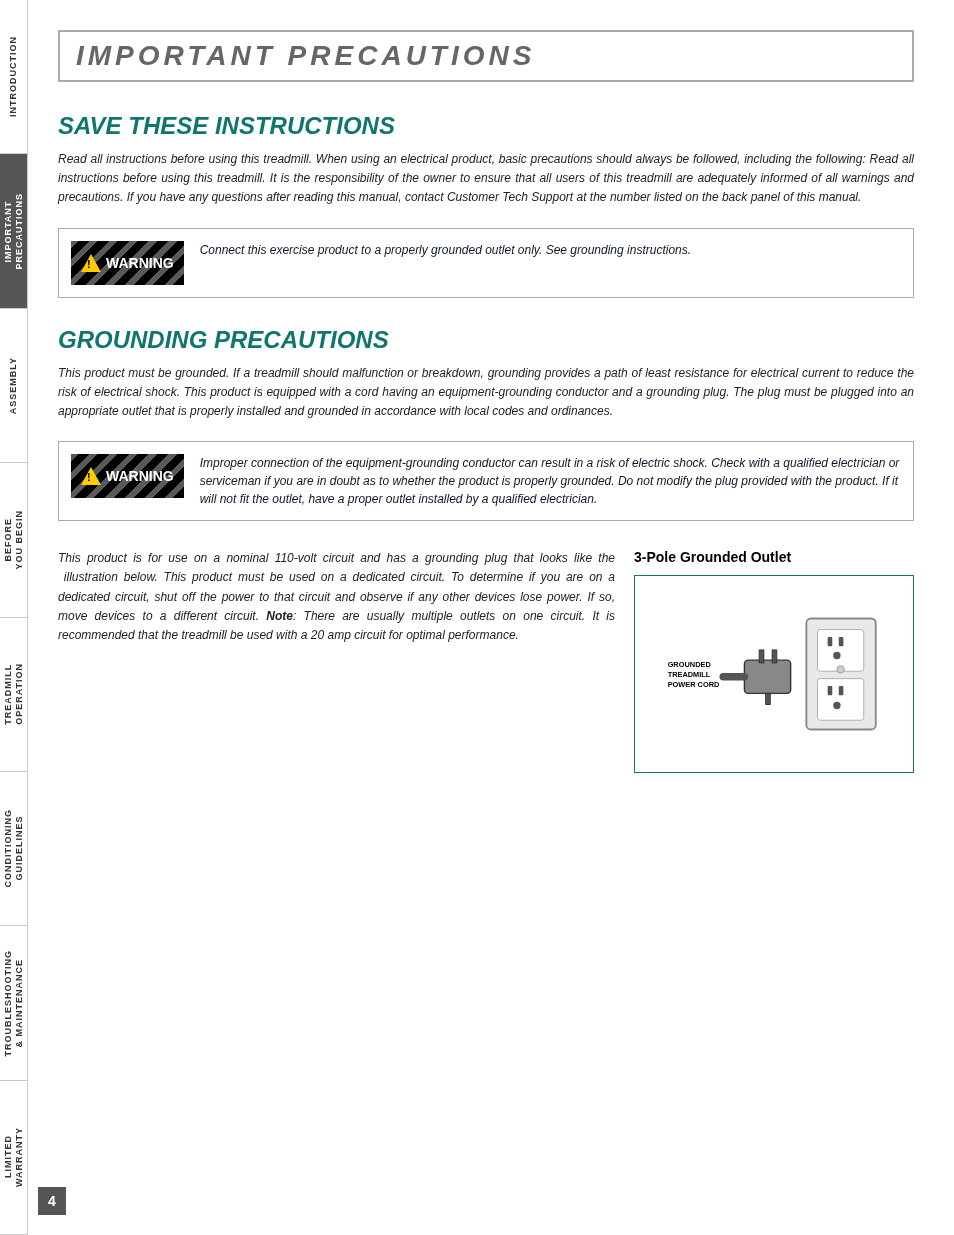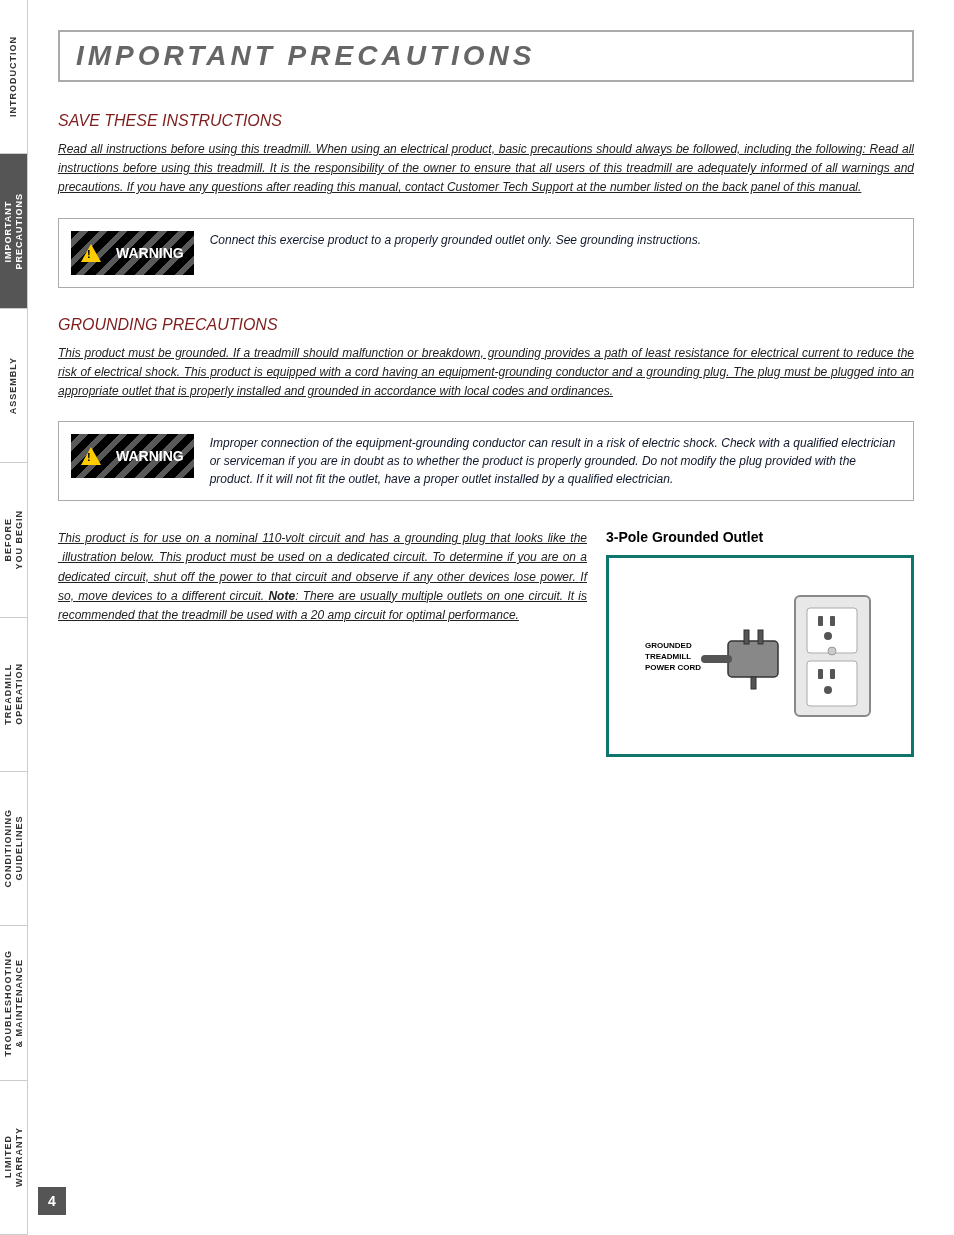--- a/index.html
+++ b/index.html
@@ -66,36 +66,35 @@
       color: #666;
       border: 2px solid #aaa;
       padding: 8px 16px;
       margin-bottom: 30px;
       display: inline-block;
       width: 100%;
     }
 
     
     .section-heading {
-      font-size: 16px;
-      font-weight: normal;
+      font-size: 24px;
+      font-weight: bold;
       font-style: italic;
       margin-bottom: 10px;
-      color: #7f1d1d;
+      color: #0f766e;
     }
 
     
     .body-text {
       font-size: 12px;
       font-style: italic;
       line-height: 1.6;
       color: #222;
       text-align: justify;
       margin-bottom: 20px;
-      text-decoration: underline;
     }
     .body-text strong {
       font-weight: bold;
       font-style: italic;
     }
 
     
     .warning-box {
       border: 1px solid #aaa;
       display: flex;
@@ -126,21 +125,21 @@
       background: repeating-linear-gradient(
         -45deg,
         #000 0px, #000 8px,
         #fff 8px, #fff 14px
       );
       opacity: 0.35;
     }
     .warning-badge-inner {
       display: flex;
       align-items: center;
-      gap: 15px;
+      gap: 5px;
       position: relative;
       z-index: 1;
     }
     .warning-triangle {
       width: 0;
       height: 0;
       border-left: 10px solid transparent;
       border-right: 10px solid transparent;
       border-bottom: 18px solid #ffcc00;
       position: relative;
@@ -166,33 +165,33 @@
     
     .lower-section {
       display: flex;
       gap: 19px;
       margin-top: 20px;
     }
     .lower-left {
       flex: 1;
     }
     .lower-right {
-      width: 308px;
+      width: 280px;
       flex-shrink: 0;
     }
 
     .outlet-title {
       font-size: 14px;
       font-weight: bold;
       margin-bottom: 10px;
       color: #000;
     }
 
     .outlet-diagram {
-      border: 3px solid #0f766e;
+      border: 1px solid #0f766e;
       padding: 28px;
       position: relative;
       min-height: 160px;
       display: flex;
       align-items: flex-start;
       justify-content: center;
     }
 
     
     .page-number-box {

